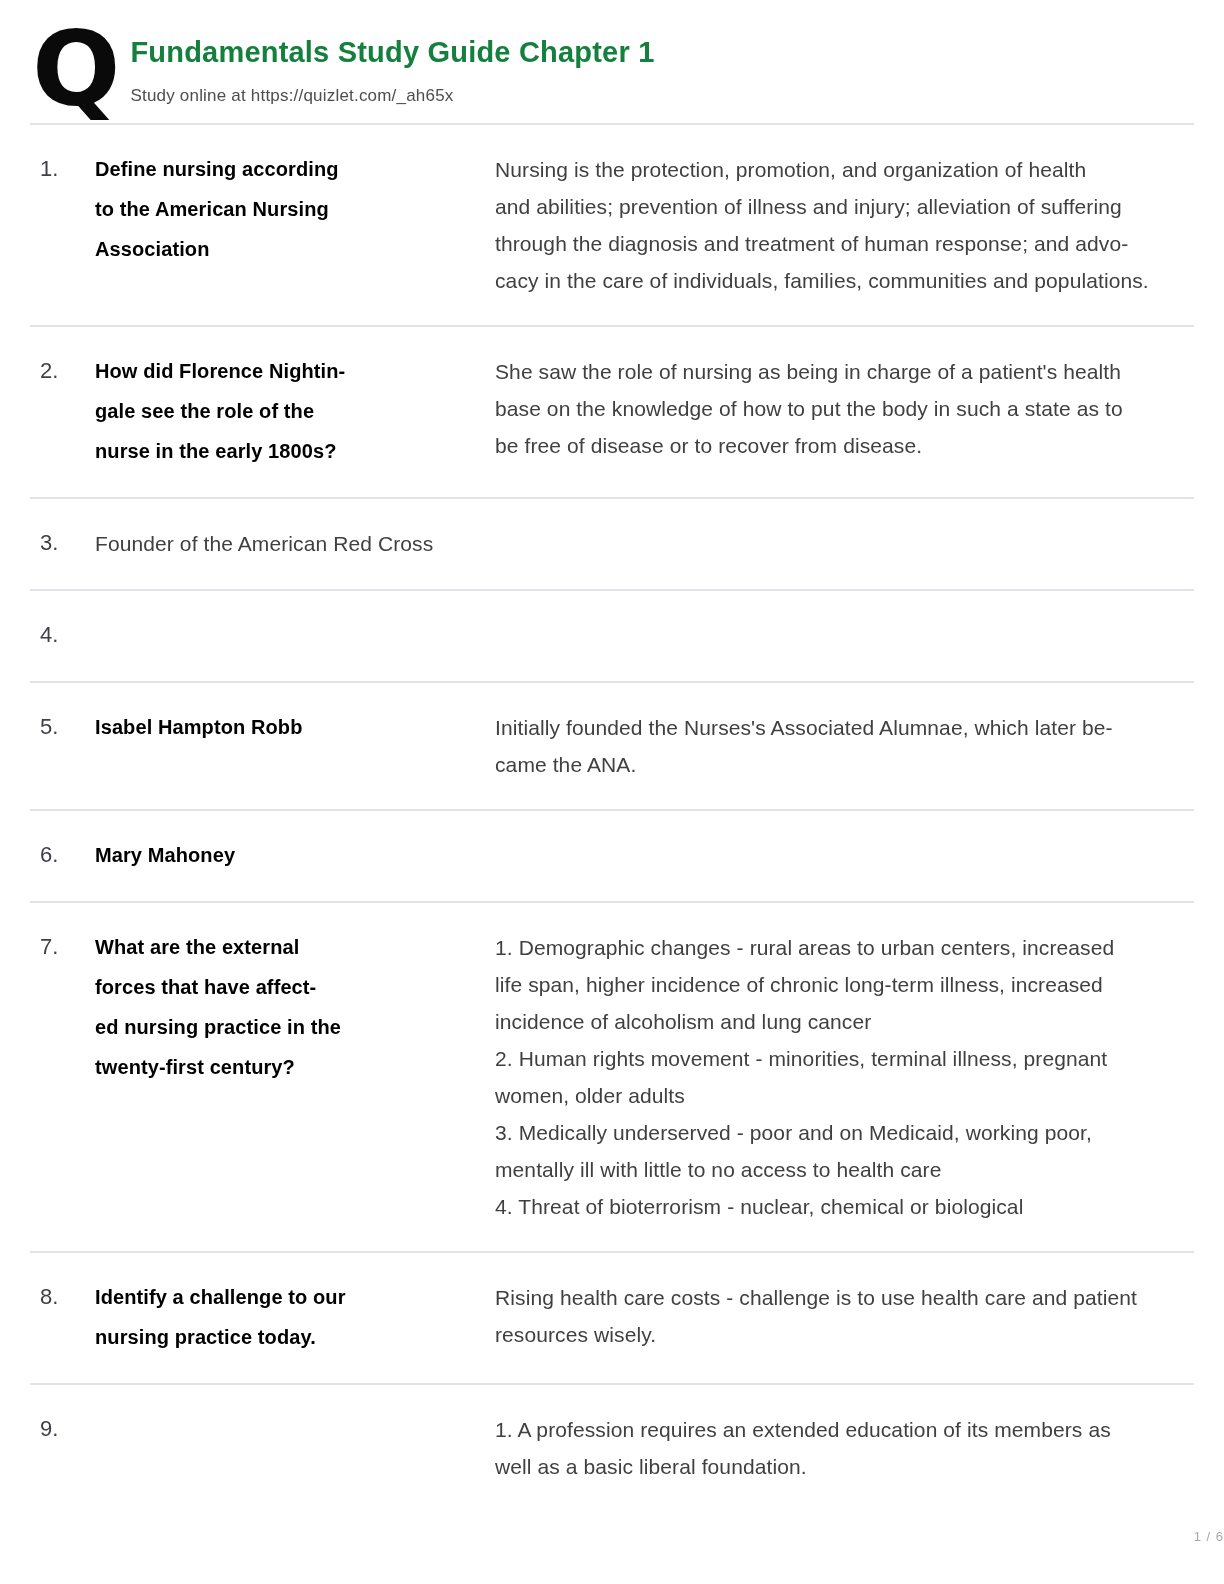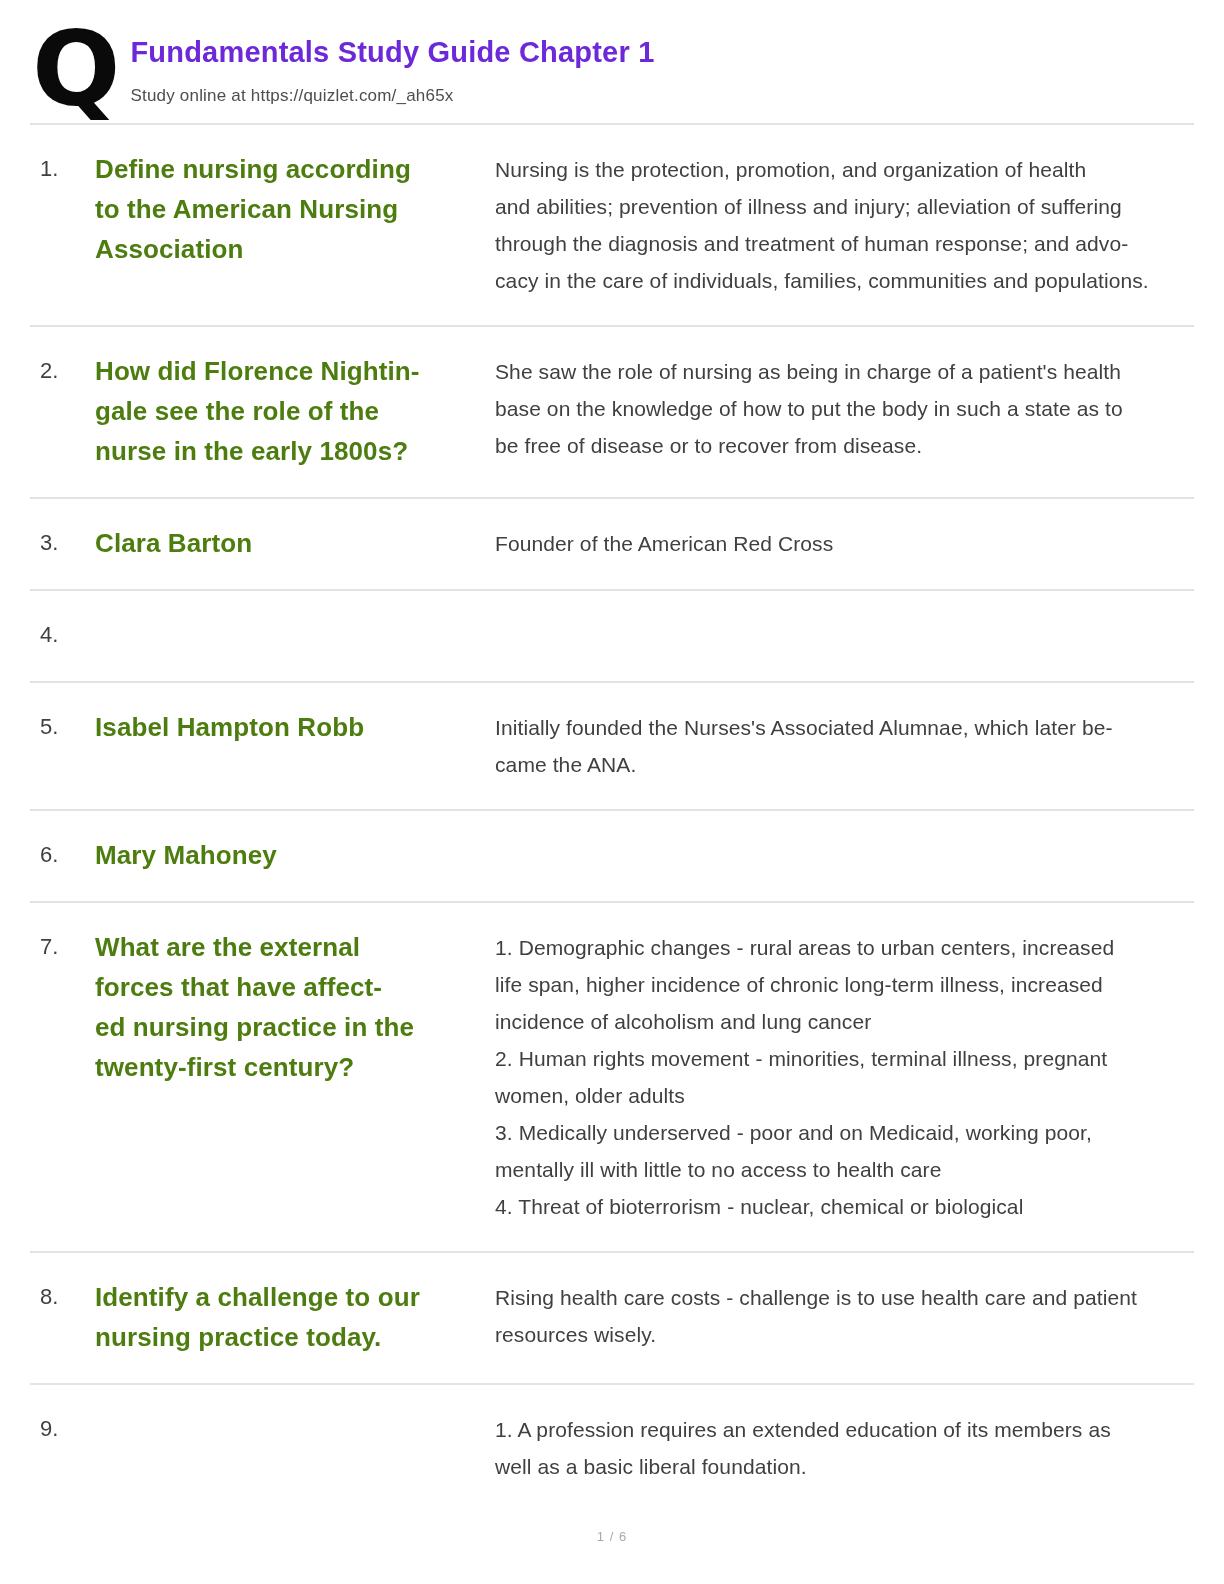--- a/index.html
+++ b/index.html
@@ -27,21 +27,21 @@
     line-height: 0.84;
     color: #0a0a0a;
     letter-spacing: -4px;
     margin-right: 14px;
     user-select: none;
   }
   .header-text { padding-top: 10px; }
   .doc-title {
     font-size: 29px;
     font-weight: 600;
-    color: #6d28d9;
+    color: #15803d;
     letter-spacing: 0.2px;
   }
   .doc-subtitle {
     margin-top: 17px;
     font-size: 17px;
     font-weight: 400;
     color: #4d4d52;
     letter-spacing: 0.2px;
   }
   .header-rule {
@@ -60,23 +60,23 @@
     border-bottom: 2px solid #e2e3e9;
   }
   .card-row:last-child { border-bottom: none; }
   .card-number {
     font-size: 22px;
     font-weight: 400;
     color: #3f3f46;
     line-height: 40px;
   }
   .term-text {
-    font-size: 26px;
+    font-size: 20px;
     font-weight: 600;
-    color: #4d7c0f;
+    color: #000000;
     line-height: 40px;
     white-space: pre-line;
     padding-right: 10px;
     letter-spacing: 0.1px;
   }
   .definition-text {
     font-size: 21px;
     font-weight: 400;
     color: #404040;
     line-height: 37px;
@@ -84,21 +84,21 @@
     padding-top: 2px;
     letter-spacing: 0.1px;
   }
 
   
   .footer {
     position: absolute;
     bottom: 40px;
     left: 0;
     width: 100%;
-    text-align: center;
+    text-align: right;
     font-size: 13px;
     color: #a8a8ae;
     letter-spacing: 1px;
   }
 </style>
 </head>
 <body>
 
 <div class="page">
 
@@ -129,21 +129,20 @@
     <div class="term-text">How did Florence Nightin-
 gale see the role of the
 nurse in the early 1800s?</div>
     <div class="definition-text">She saw the role of nursing as being in charge of a patient's health
 base on the knowledge of how to put the body in such a state as to
 be free of disease or to recover from disease.</div>
   </div>
 
   <div class="card-row">
     <div class="card-number">3.</div>
-    <div class="term-text">Clara Barton</div>
     <div class="definition-text">Founder of the American Red Cross</div>
   </div>
 
   <div class="card-row">
     <div class="card-number">4.</div>
   </div>
 
   <div class="card-row">
     <div class="card-number">5.</div>
     <div class="term-text">Isabel Hampton Robb</div>

